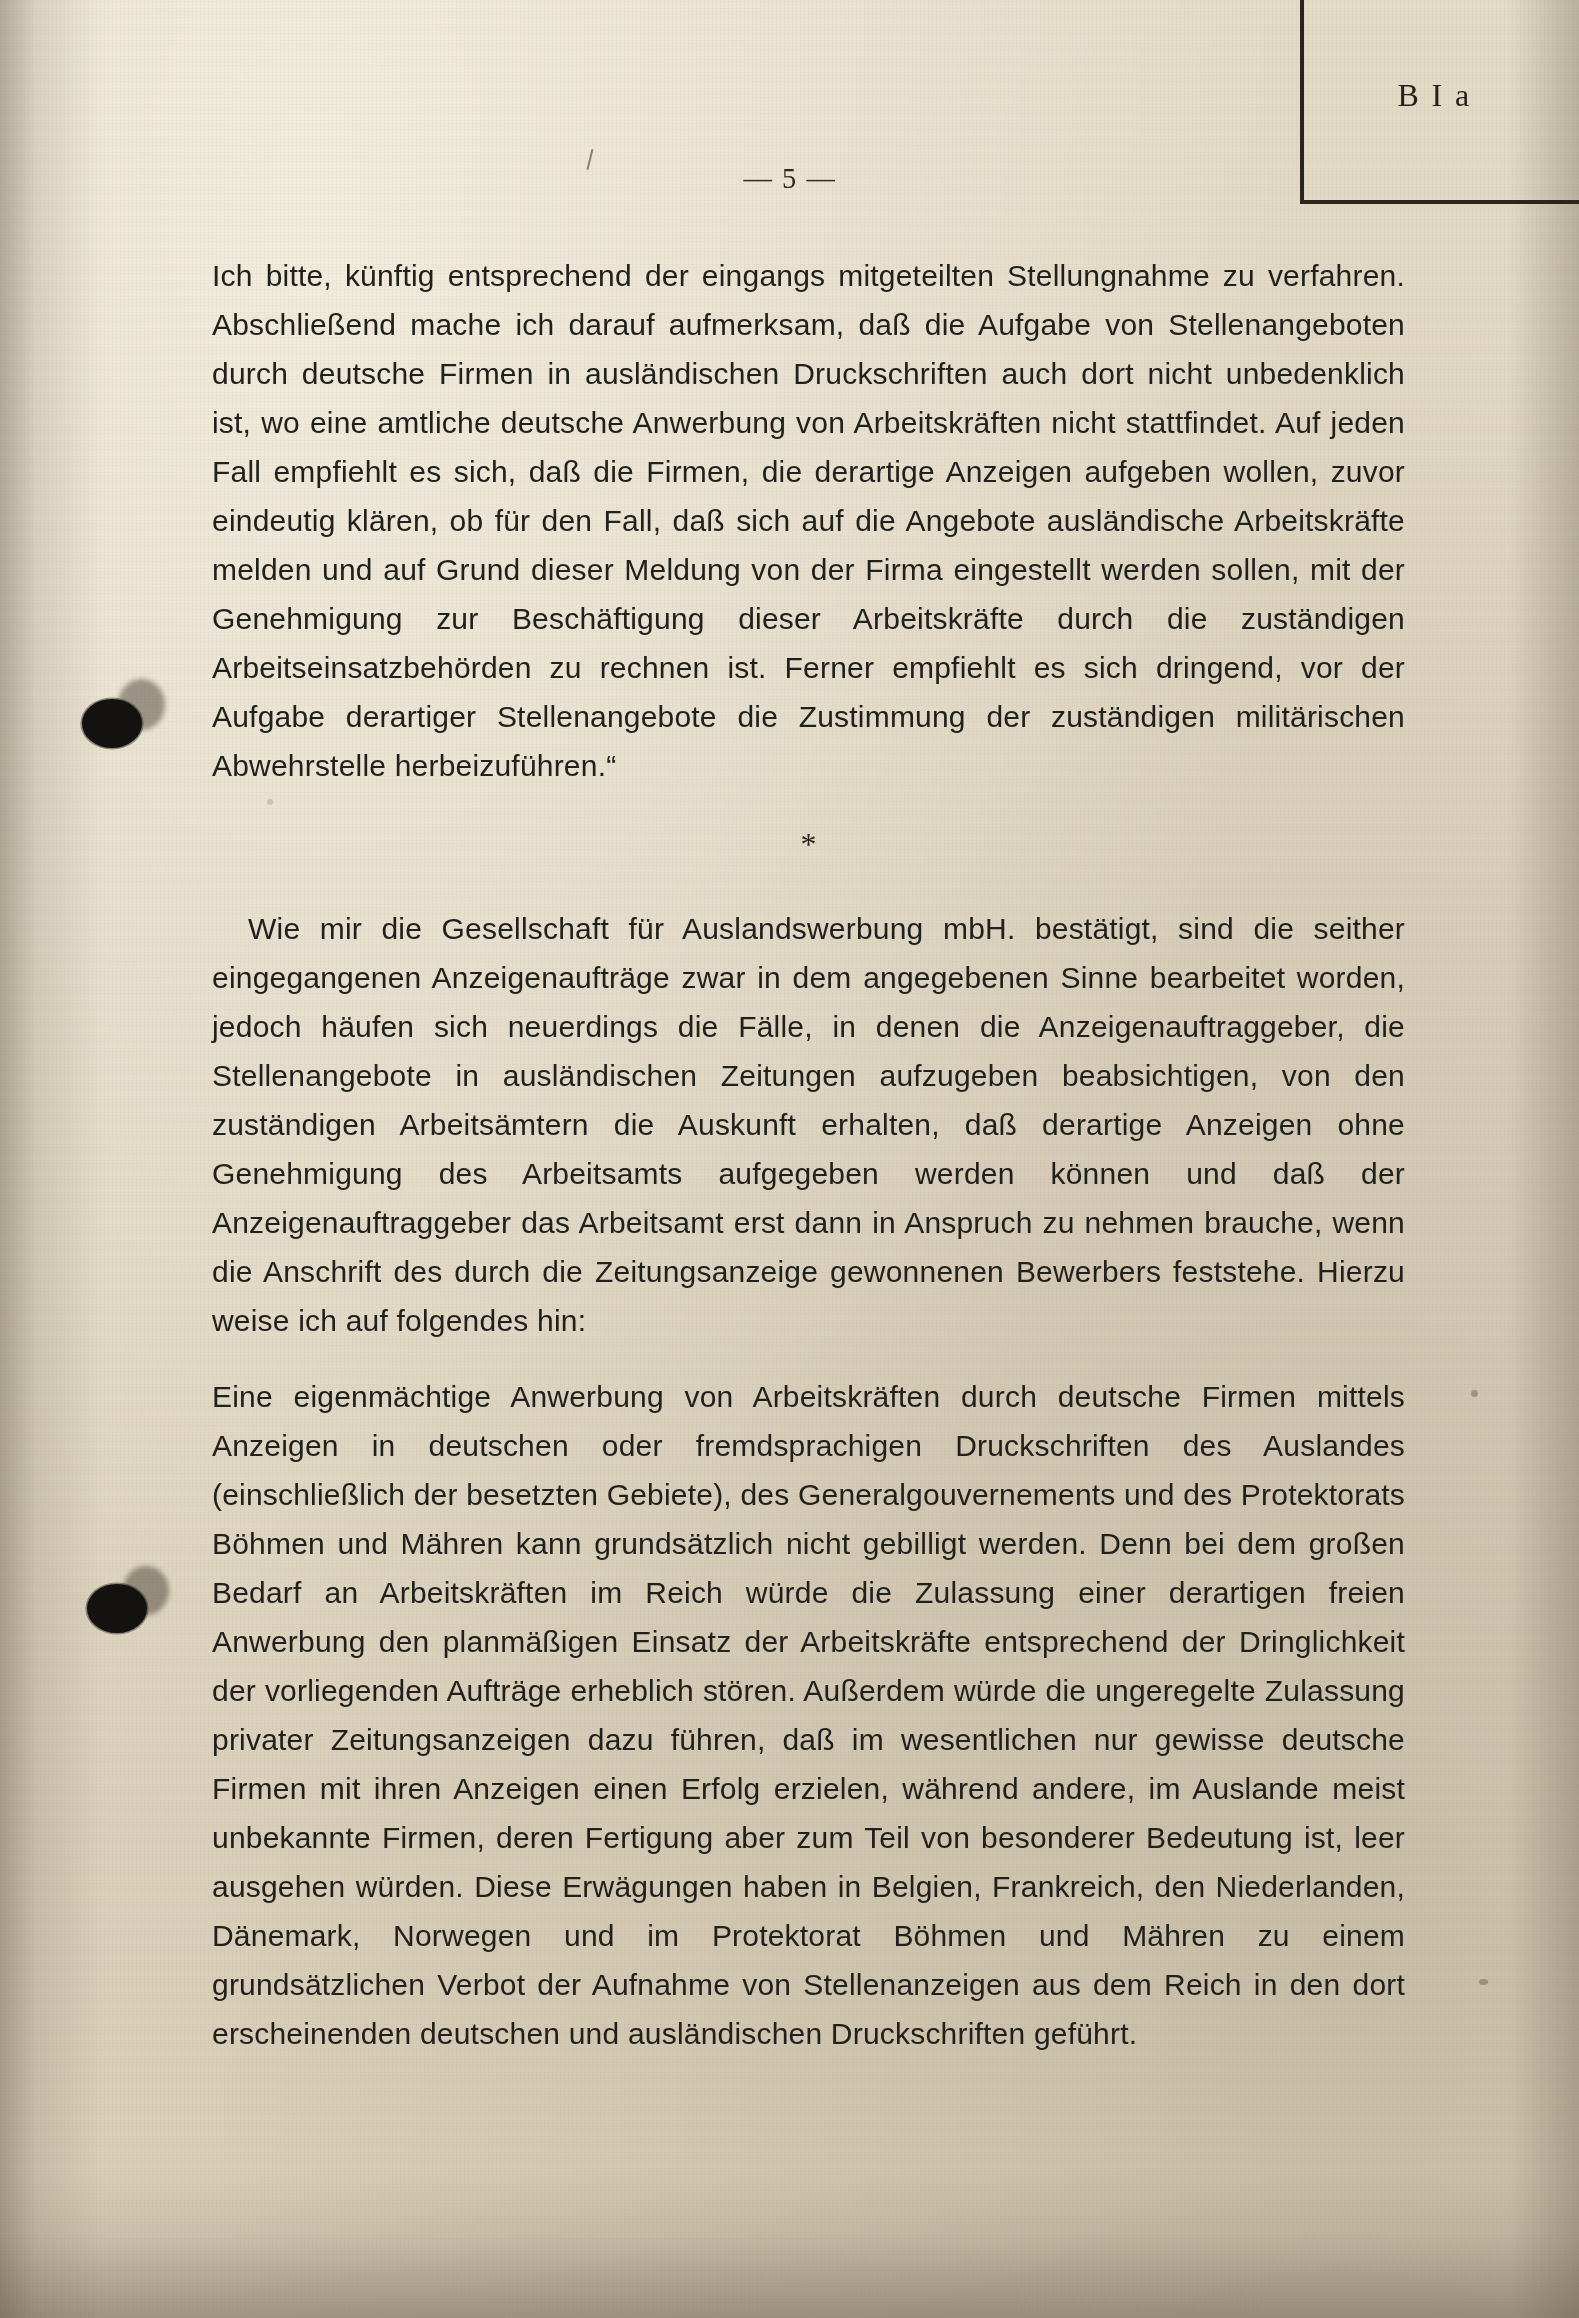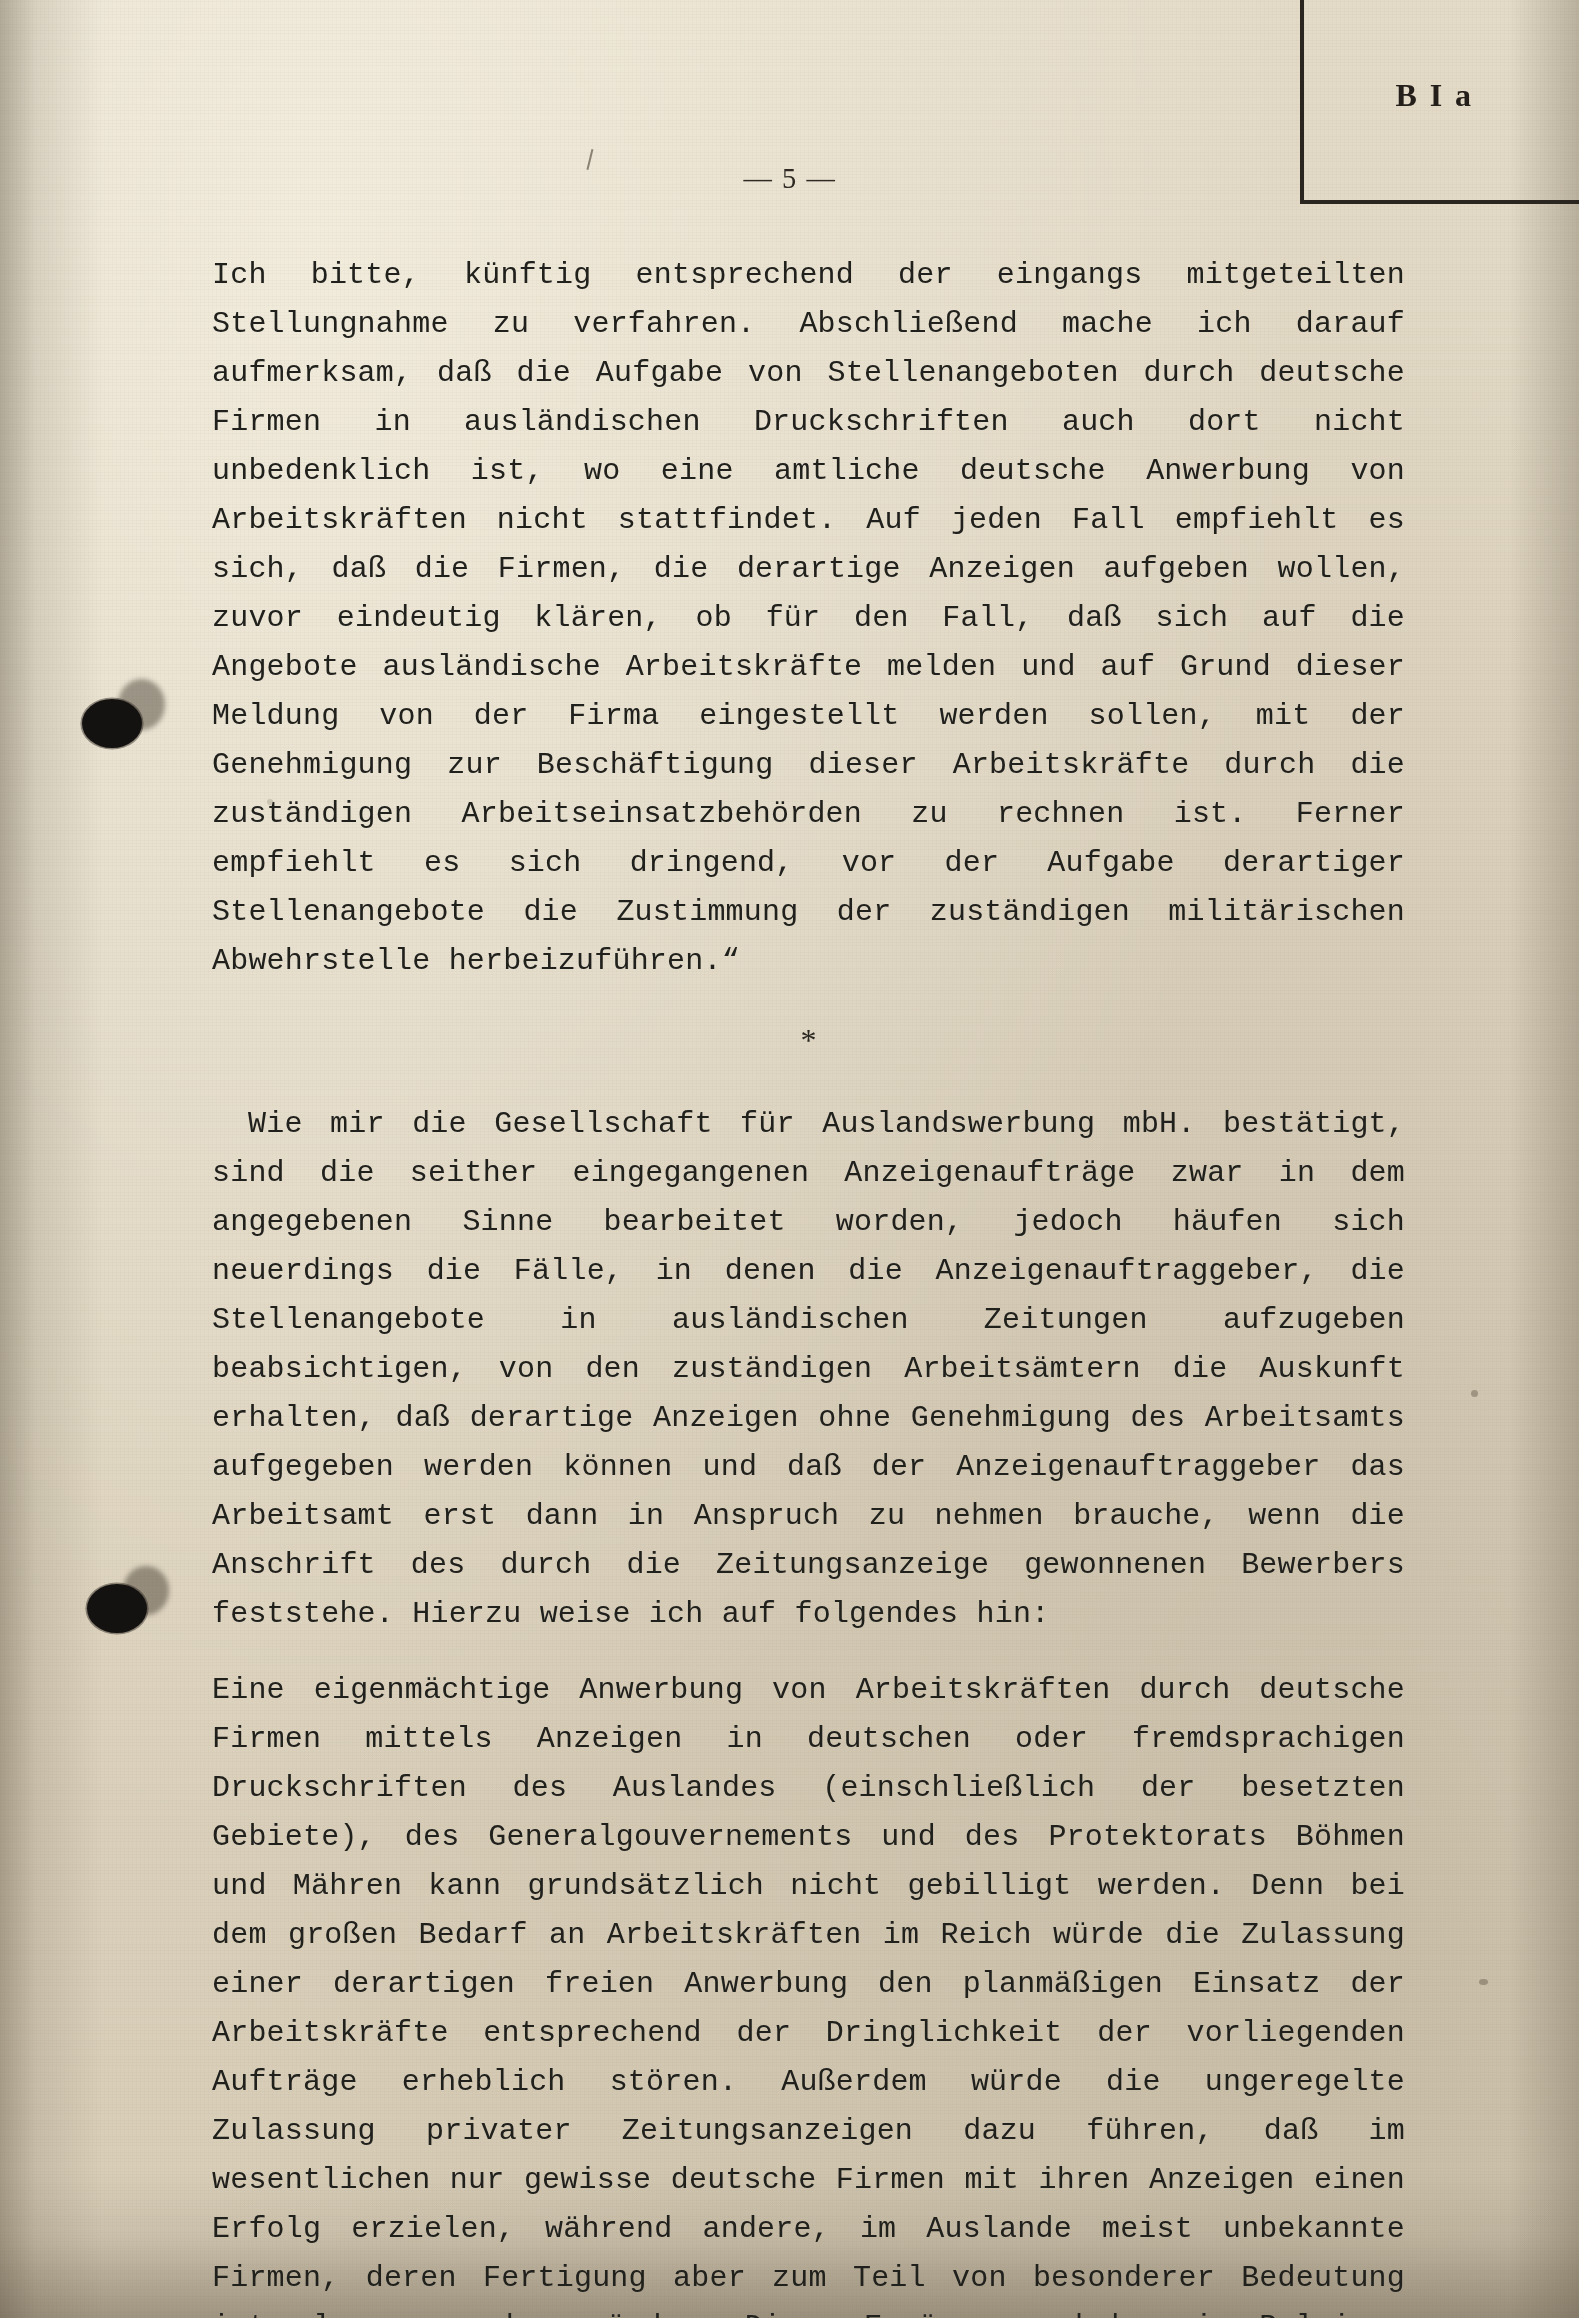--- a/index.html
+++ b/index.html
@@ -71,21 +71,21 @@
     box-sizing: border-box;
   }
   .stamp-label {
     position: absolute;
     left: 0;
     top: 77px;
     width: 261px;
     text-align: center;
     font-family: "Liberation Serif", serif;
     font-size: 32px;
-    font-weight: 700;
+    font-weight: 400;
     letter-spacing: 2.4px;
     color: #241f1a;
   }
 
   
   .folio {
     position: absolute;
     left: 0;
     top: 163px;
     width: 1580px;
@@ -107,21 +107,21 @@
 
   
   .col {
     position: absolute;
     left: 212px;
     top: 251px;
     width: 1193px;
   }
   p {
     margin: 0;
-    font-family: Liberation Mono, monospace;
+    font-family: Liberation Sans, sans-serif;
     font-size: 30px;
     line-height: 49px;
     color: #20201d;
     text-align: justify;
     text-justify: inter-word;
     letter-spacing: 0.2px;
   }
   p.indent { text-indent: 36px; }
 
   .starline {

